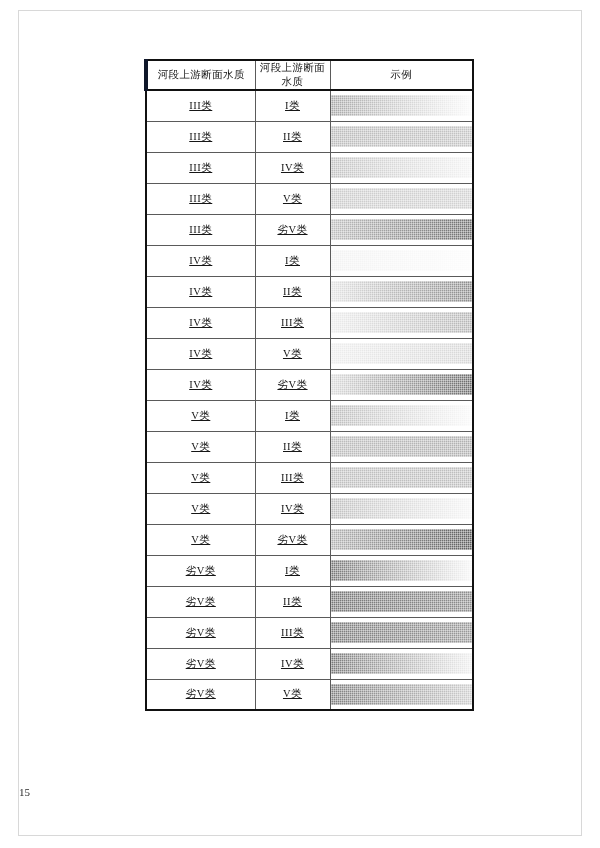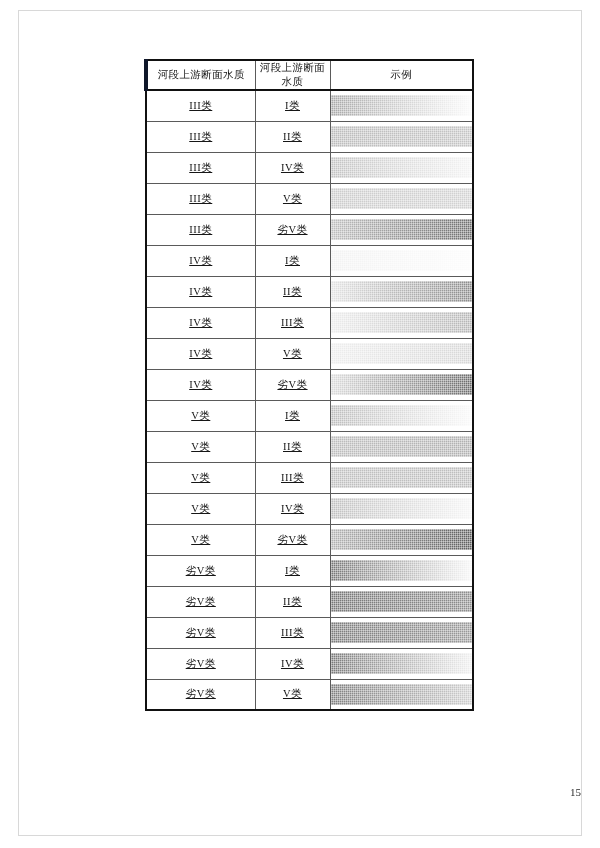--- a/index.html
+++ b/index.html
@@ -94,21 +94,21 @@
       repeating-linear-gradient(0deg, rgba(255,255,255,0.40) 0 1px, rgba(0,0,0,0) 1px 2px),
       repeating-linear-gradient(90deg, rgba(255,255,255,0.40) 0 1px, rgba(0,0,0,0) 1px 2px);
     pointer-events: none;
   }
 
   #page-number {
     position: absolute;
     left: 0;
     right: 0;
     top: 775px;
-    text-align: right;
+    text-align: left;
     font-size: 11px;
     color: #2a2a2a;
     font-family: "Liberation Serif", "DejaVu Serif", serif;
   }
 </style>
 </head>
 <body>
 
 <div id="page">
 

